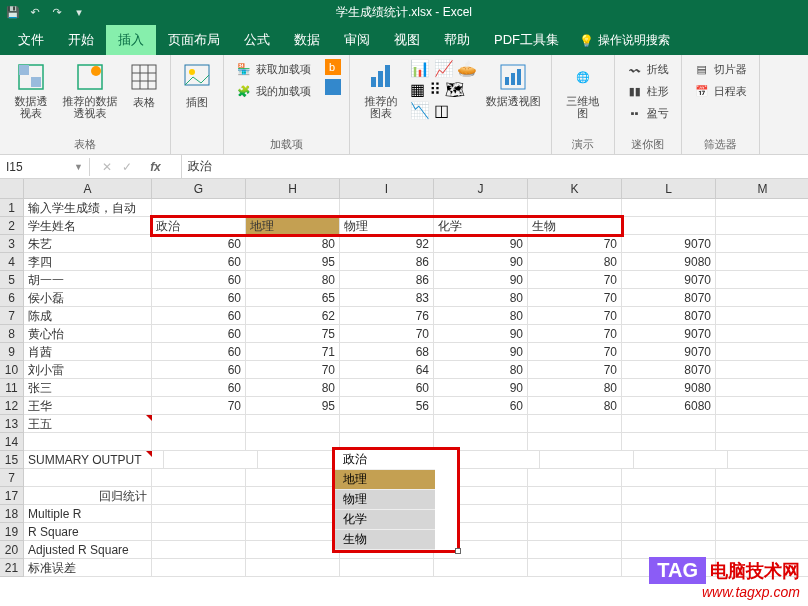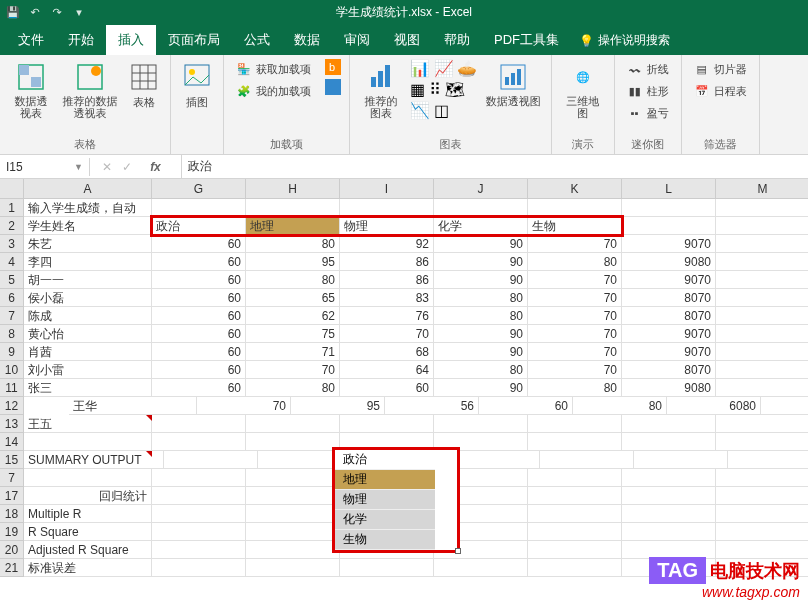--- a/index.html
+++ b/index.html
@@ -7,21 +7,21 @@
 
 .titlebar { height: 25px; background: #0a6e46; display: flex; align-items: center; color: #fff; font-size: 11px; position: relative; }
 .titlebar .left-btns { display: flex; gap: 4px; padding-left: 4px; }
 .titlebar .qat-btn { width: 18px; height: 18px; display: flex; align-items: center; justify-content: center; color: #fff; opacity: 0.85; }
 .titlebar .title { position: absolute; left: 50%; transform: translateX(-50%); font-size: 12px; }
 .titlebar .win-btns { margin-left: auto; display: flex; }
 .titlebar .win-btn { width: 40px; height: 25px; display: flex; align-items: center; justify-content: center; }
 
 .tabs { height: 30px; background: #0a6e46; display: flex; align-items: flex-end; padding-left: 6px; }
 .tab { padding: 6px 12px; color: #fff; font-size: 13px; cursor: pointer; }
-.tab.active { background: #ffffff; color: #0a6e46; }
+.tab.active { background: #86efac; color: #0a6e46; }
 .tab-tell { display: flex; align-items: center; gap: 4px; color: #fff; font-size: 12px; padding: 6px 8px; }
 
 .ribbon { height: 100px; background: #f3f3f3; border-bottom: 1px solid #d4d4d4; display: flex; }
 .ribbon-group { border-right: 1px solid #d4d4d4; padding: 4px 8px 2px; display: flex; flex-direction: column; justify-content: space-between; }
 .ribbon-group-content { display: flex; gap: 6px; align-items: flex-start; }
 .ribbon-group-label { text-align: center; font-size: 11px; color: #666; padding-top: 2px; }
 .ribbon-btn { display: flex; flex-direction: column; align-items: center; gap: 2px; font-size: 11px; color: #444; cursor: pointer; padding: 2px; }
 .ribbon-btn .icon { width: 32px; height: 32px; display: flex; align-items: center; justify-content: center; }
 .ribbon-btn-sm { display: flex; align-items: center; gap: 4px; font-size: 11px; color: #444; padding: 2px 4px; cursor: pointer; }
 .ribbon-btn-sm .icon-sm { width: 16px; height: 16px; display: flex; align-items: center; justify-content: center; }
@@ -212,21 +212,20 @@
             <svg width="28" height="28">
               <rect x="2" y="2" width="24" height="24" fill="none" stroke="#38c"></rect>
               <rect x="6" y="14" width="4" height="8" fill="#38c"></rect>
               <rect x="12" y="10" width="4" height="12" fill="#38c"></rect>
               <rect x="18" y="6" width="4" height="16" fill="#38c"></rect>
             </svg>
           </span>
         <span style="max-width:56px;text-align:center;line-height:12px">数据透视图</span>
       </div>
     </div>
-    <div class="ribbon-group-label">图表</div>
   </div>
 
   <div class="ribbon-group">
     <div class="ribbon-group-content">
       <div class="ribbon-btn">
         <span class="icon">🌐</span>
         <span style="max-width:42px;text-align:center;line-height:12px">三维地图</span>
       </div>
     </div>
     <div class="ribbon-group-label">演示</div>
@@ -422,21 +421,21 @@
         <div class="cell" style="width: 128px;">张三</div>
         <div class="cell num" style="width: 94px;">60</div>
         <div class="cell num" style="width: 94px;">80</div>
         <div class="cell num" style="width: 94px;">60</div>
         <div class="cell num" style="width: 94px;">90</div>
         <div class="cell num" style="width: 94px;">80</div>
         <div class="cell num" style="width: 94px;">9080</div>
         <div class="cell" style="width: 94px;"></div>
       </div>
       <div class="cell-row">
-        <div class="cell" style="width: 128px; margin-left: 45px;">王华</div>
+        <div class="cell" style="width: 128px;">王华</div>
         <div class="cell num" style="width: 94px;">70</div>
         <div class="cell num" style="width: 94px;">95</div>
         <div class="cell num" style="width: 94px;">56</div>
         <div class="cell num" style="width: 94px;">60</div>
         <div class="cell num" style="width: 94px;">80</div>
         <div class="cell num" style="width: 94px;">6080</div>
         <div class="cell" style="width: 94px;"></div>
       </div>
       <div class="cell-row">
         <div class="cell" style="width: 128px;">王五</div>

